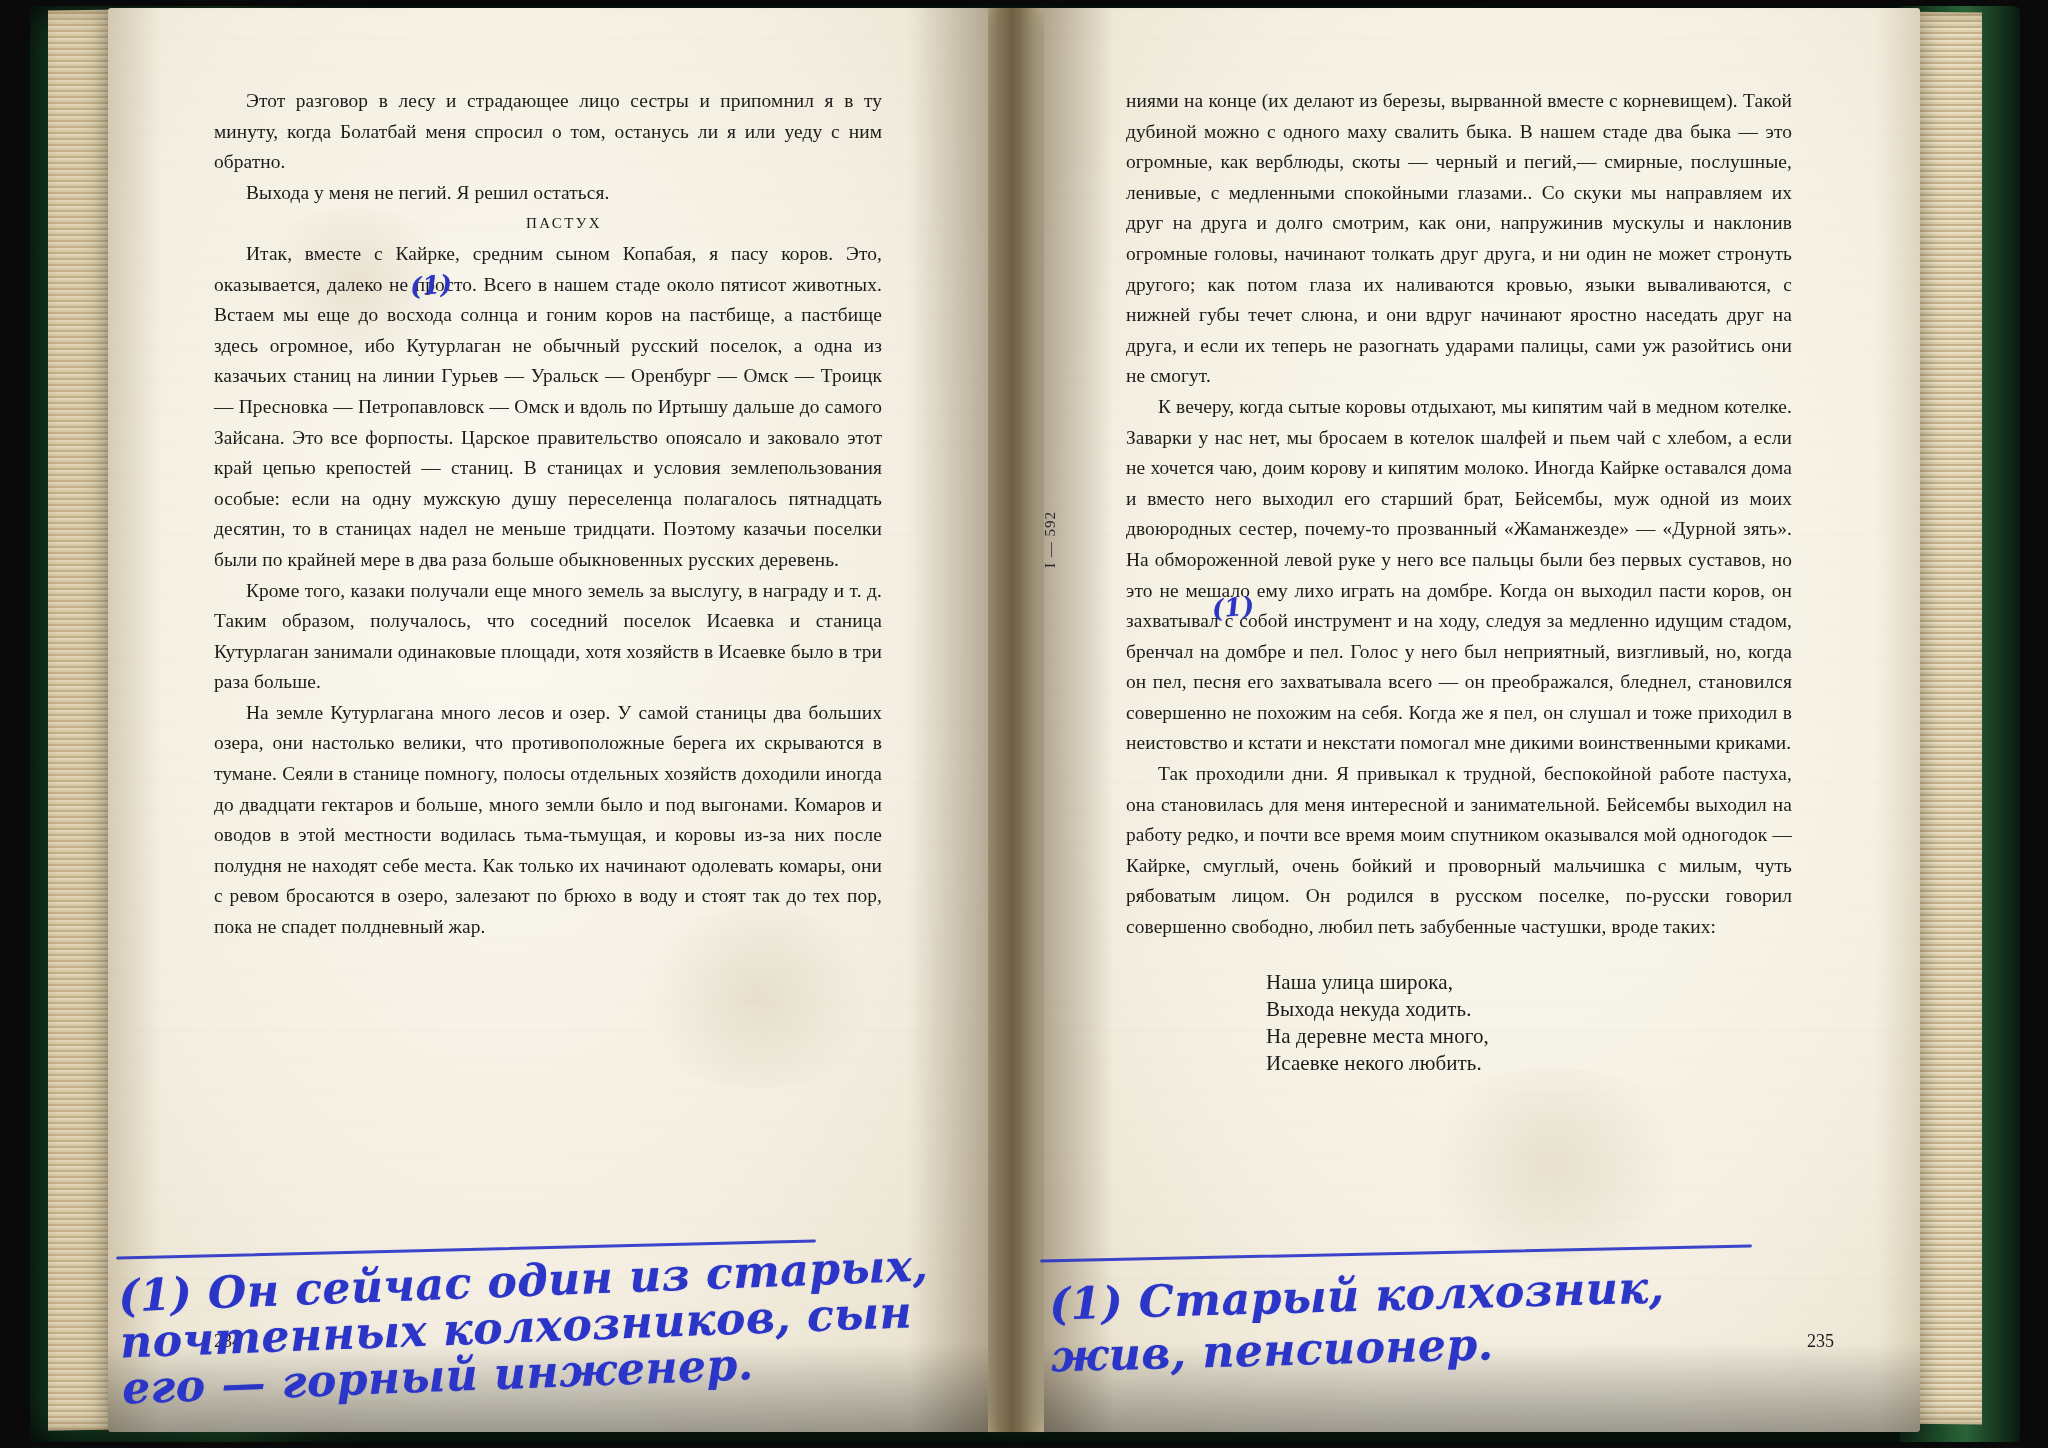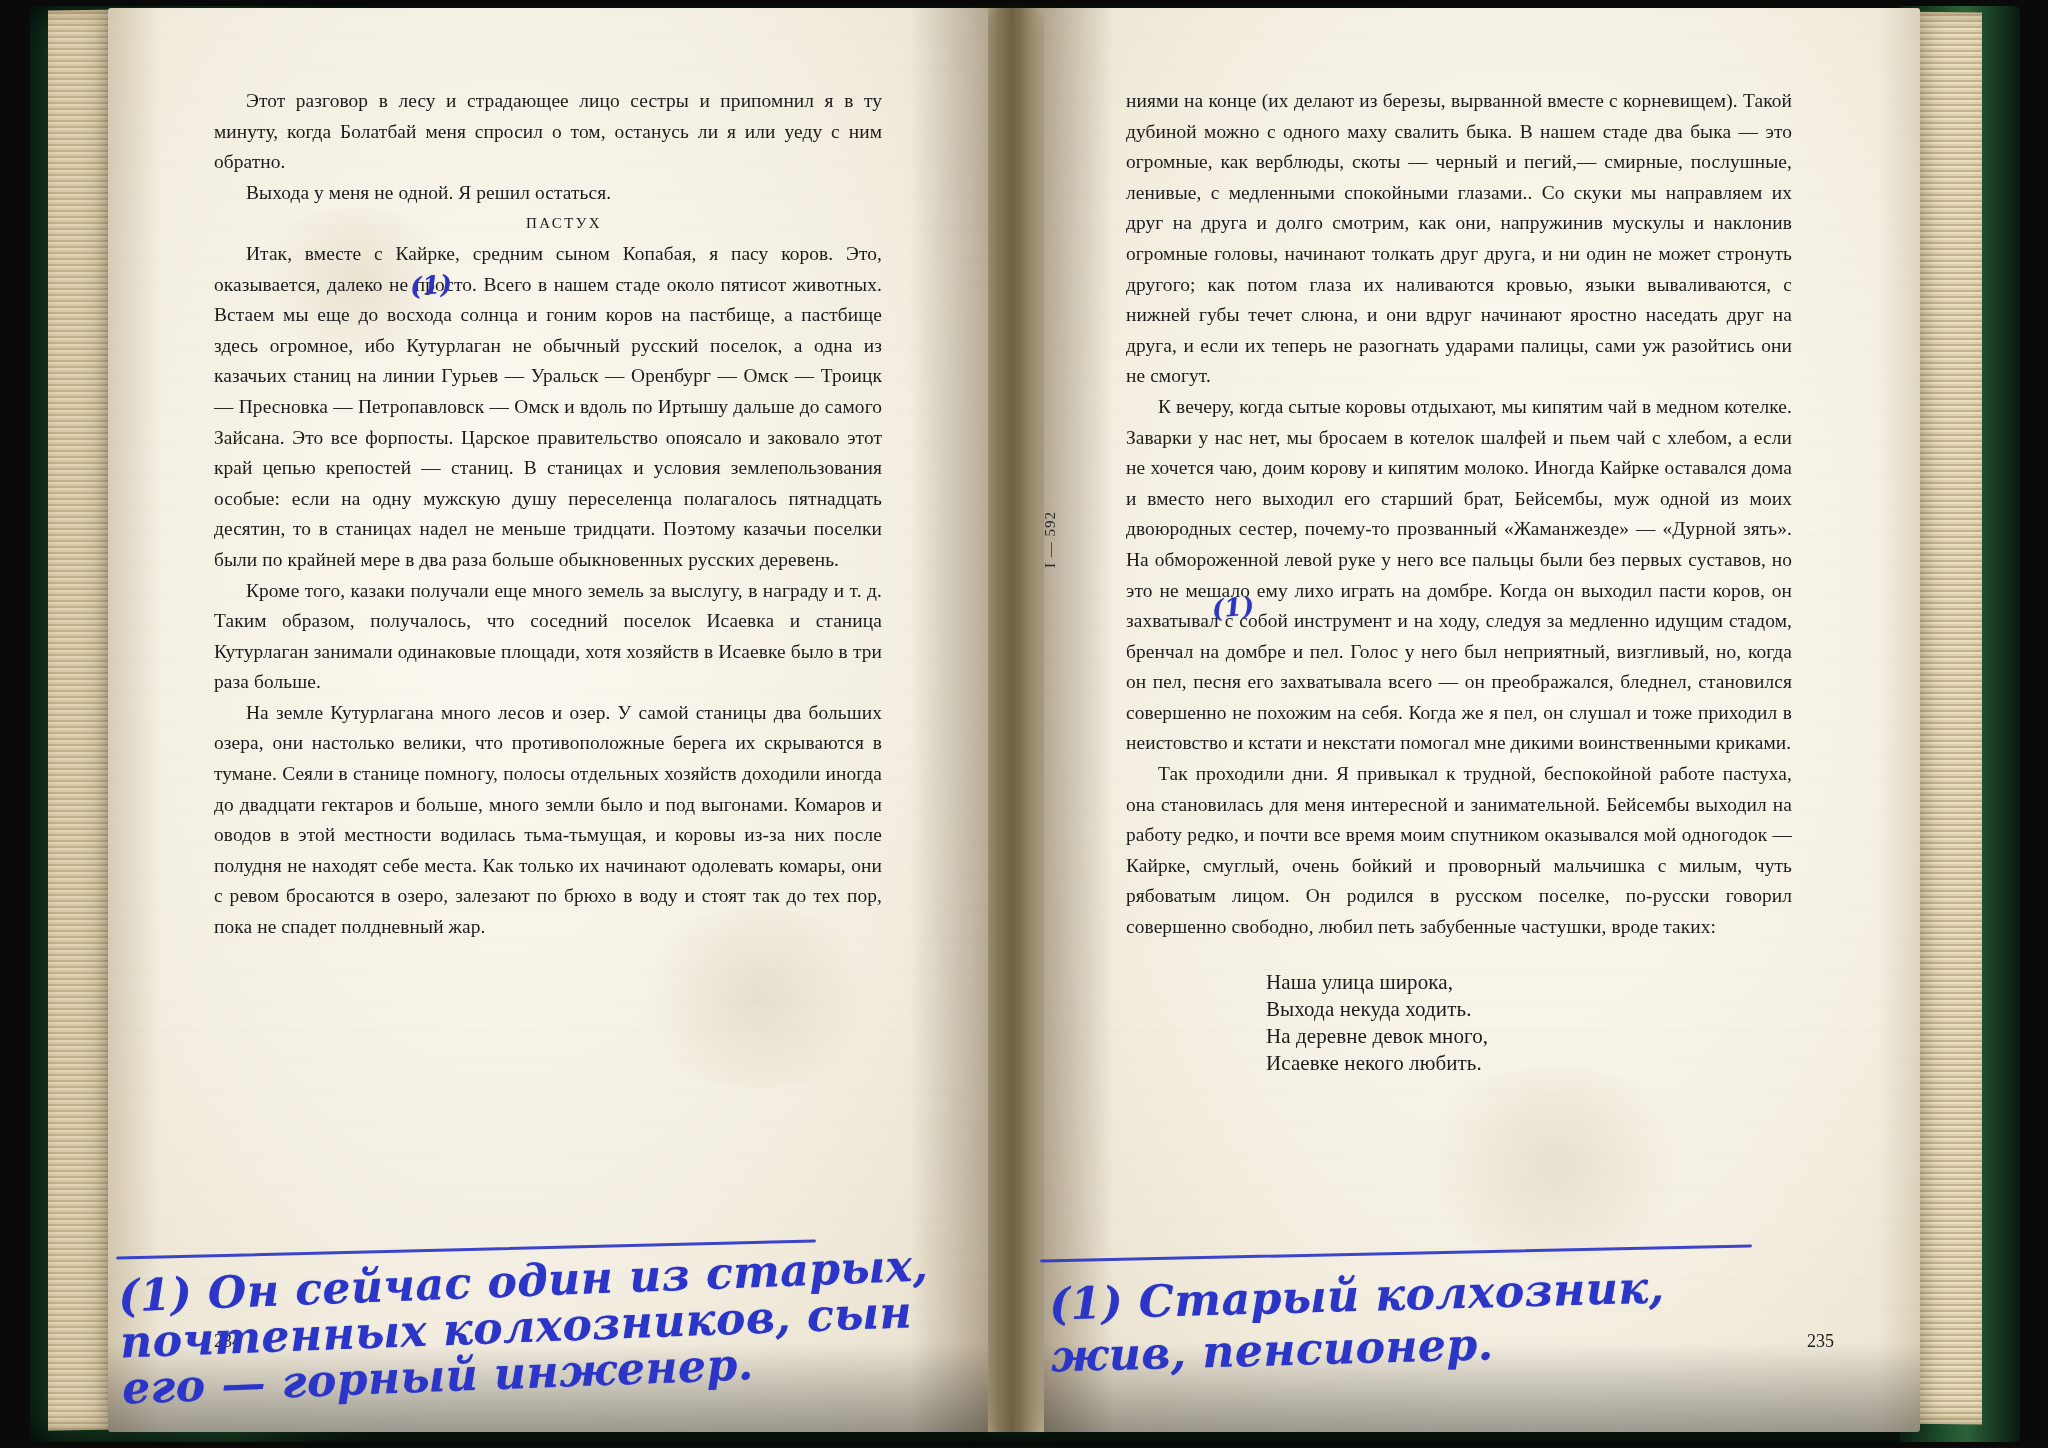--- a/index.html
+++ b/index.html
@@ -273,21 +273,21 @@
 
   <div class="spread">
 
     <div class="page left">
       <div class="showthrough"></div>
       <div class="stain" style="left:520px;top:900px;width:260px;height:180px;"></div>
       <div class="stain" style="left:140px;top:200px;width:220px;height:150px;"></div>
 
       <div class="col">
         <p>Этот разговор в лесу и страдающее лицо сестры и припомнил я в ту минуту, когда Болатбай меня спросил о том, останусь ли я или уеду с ним обратно.</p>
-        <p>Выхода у меня не одной. Я решил остаться.</p>
+        <p>Выхода у меня не пегий. Я решил остаться.</p>
         <p class="heading">ПАСТУХ</p>
         <p>Итак, вместе с Кайрке, средним сыном Копабая, я пасу коров. Это, оказывается, далеко не просто. Всего в нашем стаде около пятисот животных. Встаем мы еще до восхода солнца и гоним коров на пастбище, а пастбище здесь огромное, ибо Кутурлаган не обычный русский поселок, а одна из казачьих станиц на линии Гурьев — Уральск — Оренбург — Омск — Троицк — Пресновка — Петропавловск — Омск и вдоль по Иртышу дальше до самого Зайсана. Это все форпосты. Царское правительство опоясало и заковало этот край цепью крепостей — станиц. В станицах и условия землепользования особые: если на одну мужскую душу переселенца полагалось пятнадцать десятин, то в станицах надел не меньше тридцати. Поэтому казачьи поселки были по крайней мере в два раза больше обыкновенных русских деревень.</p>
         <p>Кроме того, казаки получали еще много земель за выслугу, в награду и т. д. Таким образом, получалось, что соседний поселок Исаевка и станица Кутурлаган занимали одинаковые площади, хотя хозяйств в Исаевке было в три раза больше.</p>
         <p>На земле Кутурлагана много лесов и озер. У самой станицы два больших озера, они настолько велики, что противоположные берега их скрываются в тумане. Сеяли в станице помногу, полосы отдельных хозяйств доходили иногда до двадцати гектаров и больше, много земли было и под выгонами. Комаров и оводов в этой местности водилась тьма-тьмущая, и коровы из-за них после полудня не находят себе места. Как только их начинают одолевать комары, они с ревом бросаются в озеро, залезают по брюхо в воду и стоят так до тех пор, пока не спадет полдневный жар.</p>
       </div>
 
       <div class="folio l">234</div>
 
       <div class="ink ink-marker-1">(1)</div>
 
@@ -302,21 +302,21 @@
 
       <div class="spine-num">I — 592</div>
 
       <div class="col">
         <p class="noindent">ниями на конце (их делают из березы, вырванной вместе с корневищем). Такой дубиной можно с одного маху свалить быка. В нашем стаде два быка — это огромные, как верблюды, скоты — черный и пегий,— смирные, послушные, ленивые, с медленными спокойными глазами.. Со скуки мы направляем их друг на друга и долго смотрим, как они, напружинив мускулы и наклонив огромные головы, начинают толкать друг друга, и ни один не может стронуть другого; как потом глаза их наливаются кровью, языки вываливаются, с нижней губы течет слюна, и они вдруг начинают яростно наседать друг на друга, и если их теперь не разогнать ударами палицы, сами уж разойтись они не смогут.</p>
         <p>К вечеру, когда сытые коровы отдыхают, мы кипятим чай в медном котелке. Заварки у нас нет, мы бросаем в котелок шалфей и пьем чай с хлебом, а если не хочется чаю, доим корову и кипятим молоко. Иногда Кайрке оставался дома и вместо него выходил его старший брат, Бейсембы, муж одной из моих двоюродных сестер, почему-то прозванный «Жаманжезде» — «Дурной зять». На обмороженной левой руке у него все пальцы были без первых суставов, но это не мешало ему лихо играть на домбре. Когда он выходил пасти коров, он захватывал с собой инструмент и на ходу, следуя за медленно идущим стадом, бренчал на домбре и пел. Голос у него был неприятный, визгливый, но, когда он пел, песня его захватывала всего — он преображался, бледнел, становился совершенно не похожим на себя. Когда же я пел, он слушал и тоже приходил в неистовство и кстати и некстати помогал мне дикими воинственными криками.</p>
         <p>Так проходили дни. Я привыкал к трудной, беспокойной работе пастуха, она становилась для меня интересной и занимательной. Бейсембы выходил на работу редко, и почти все время моим спутником оказывался мой одногодок — Кайрке, смуглый, очень бойкий и проворный мальчишка с милым, чуть рябоватым лицом. Он родился в русском поселке, по-русски говорил совершенно свободно, любил петь забубенные частушки, вроде таких:</p>
         <div class="verse">
           <div>Наша улица широка,</div>
           <div>Выхода некуда ходить.</div>
-          <div>На деревне девок много,</div>
+          <div>На деревне места много,</div>
           <div>Исаевке некого любить.</div>
         </div>
       </div>
 
       <div class="folio r">235</div>
 
       <div class="ink ink-marker-2">(1)</div>
 
       <div class="bottom-shade"></div>
     </div>

